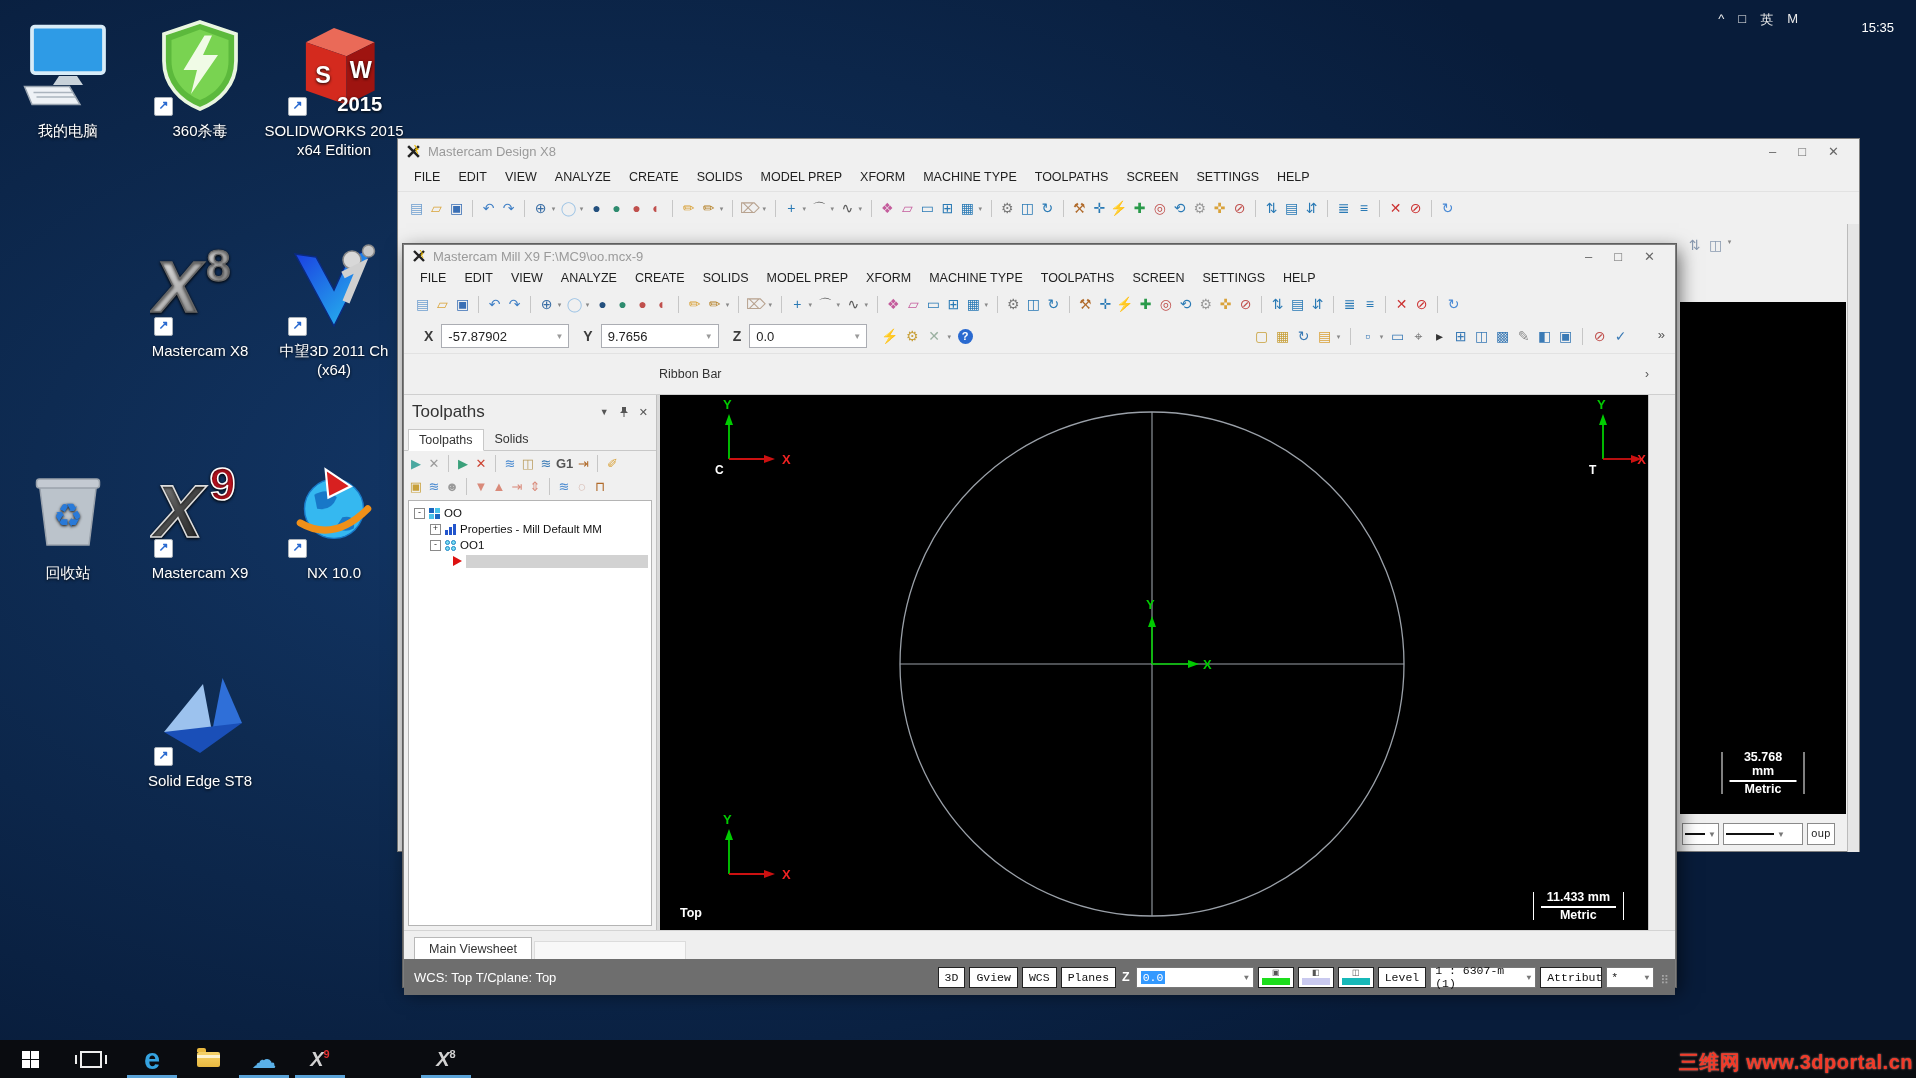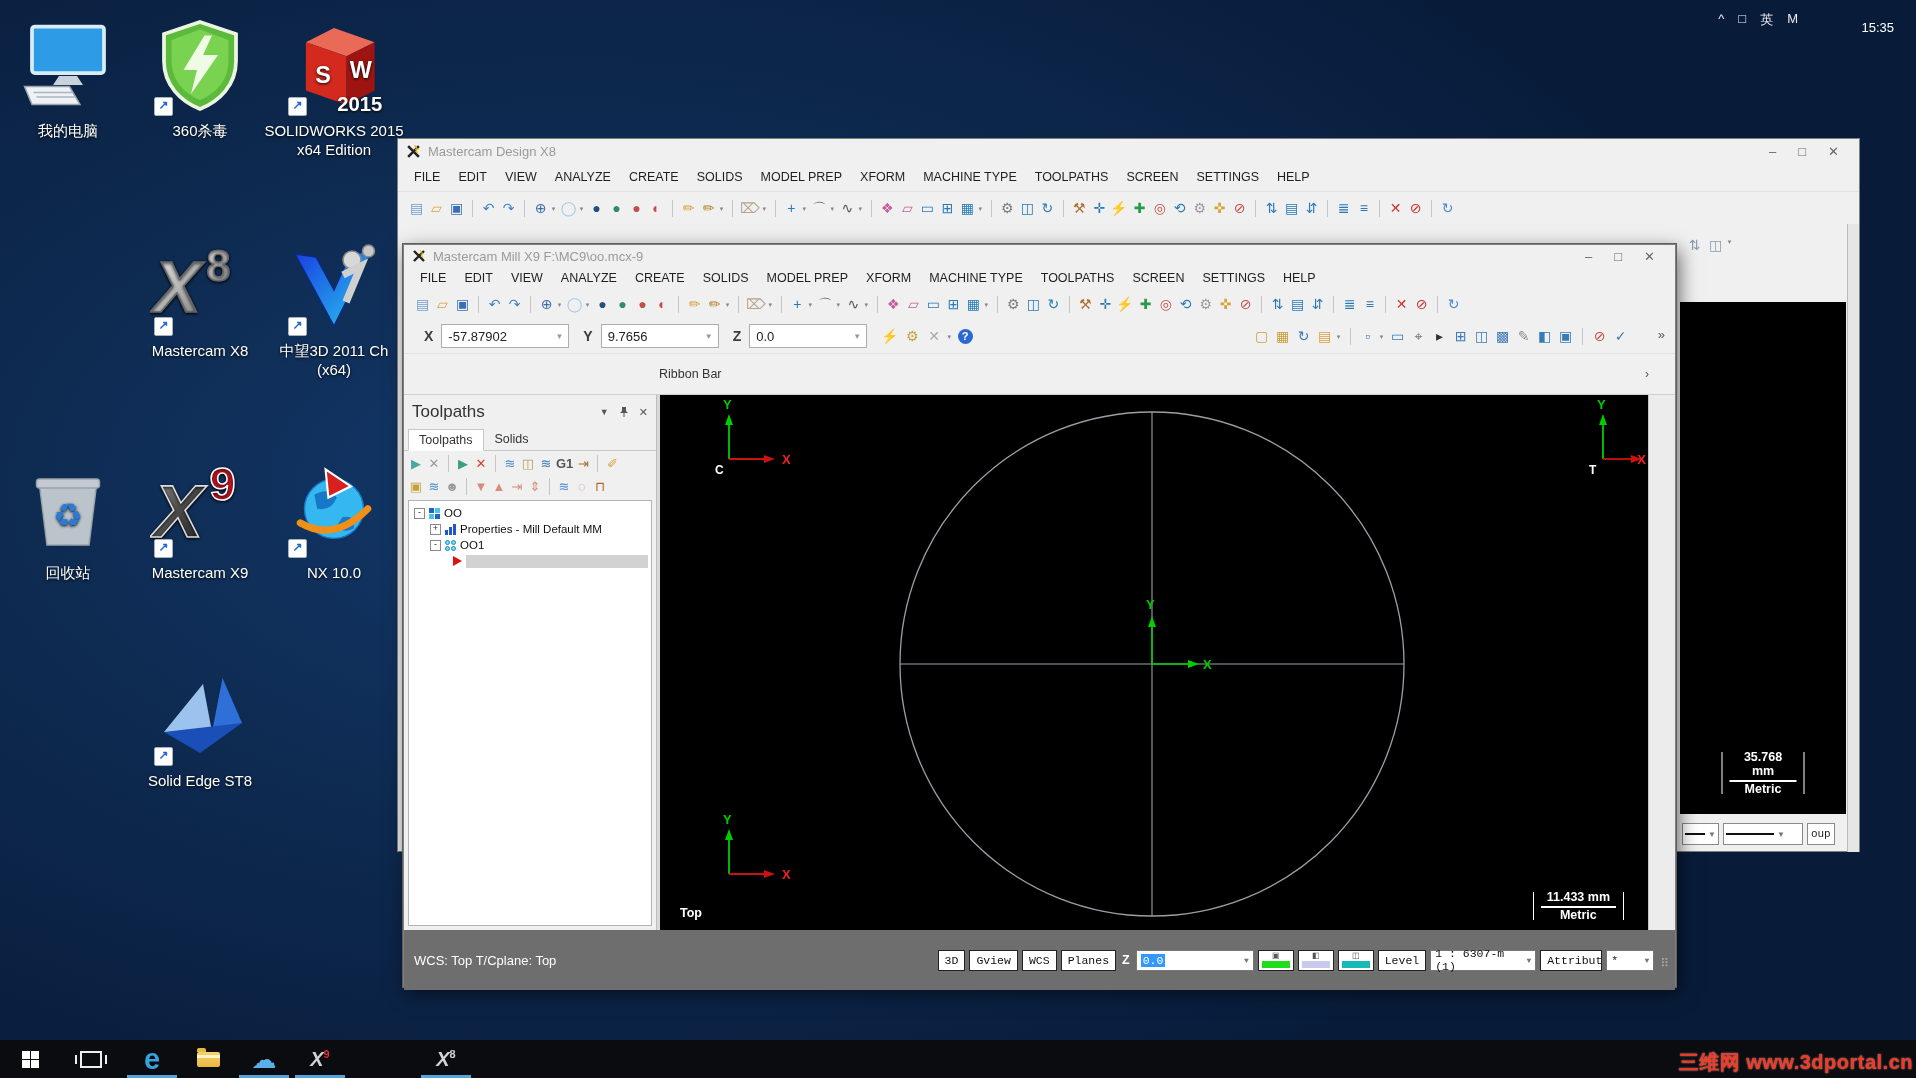--- a/index.html
+++ b/index.html
@@ -83,21 +83,21 @@
   .scale .s-val{border-bottom:2px solid #fff;padding:0 6px 1px}
   .scale::before,.scale::after{content:"";position:absolute;top:2px;bottom:2px;width:1px;background:#fff}
   .scale::before{left:0}.scale::after{right:0}
   #mill-scale{right:24px;bottom:8px}
   #design-scale{left:50%;transform:translateX(-50%);bottom:18px}
 
   .vsrow{height:28px;background:#efefef;display:flex;align-items:flex-end;padding-left:10px;border-top:1px solid #d4d4d4}
   .vstab{background:#fff;border:1px solid #b8b8b8;border-bottom:none;padding:4px 14px 3px;font-size:12.5px;color:#333}
   .vstab-empty{width:150px;background:#f8f8f8;border:1px solid #dcdcdc;border-bottom:none;height:17px;margin-left:2px}
 
-  .sbar{height:28px;background:#6e6e6e;display:flex;align-items:center;padding:16px 6px;gap:4px}
+  .sbar{height:28px;background:#6e6e6e;display:flex;align-items:center;padding:4px 6px;gap:4px}
   .sbar .sleft{color:#fff;font-size:13px;margin-right:auto;padding-left:4px;white-space:nowrap}
   .sbtn{background:#fff;border:1px solid #222;height:21px;line-height:19px;font-family:"Liberation Mono",monospace;
     font-size:11.5px;color:#111;padding:0 6px;white-space:nowrap;box-sizing:border-box}
   .sbtn.clip{max-width:62px;overflow:hidden}
   .slbl{color:#fff;font-size:12.5px;font-weight:bold;padding:0 2px}
   .scombo{background:#fff;border:1px solid #777;height:21px;display:flex;align-items:center;
     font-family:"Liberation Mono",monospace;font-size:11.5px;padding-left:4px;box-sizing:border-box;color:#111}
   .scombo .dd{margin-left:auto;color:#777;font-size:8px;padding:0 4px}
   .zsel{background:#3399ff;color:#fff;padding:0 2px}
   .swatchbtn{width:36px;height:21px;background:#fff;border:1px solid #222;display:flex;flex-direction:column;
@@ -667,20 +667,24 @@
         <div class="gfx-toplabel">Top</div>
         <div class="scale" id="mill-scale">
           <div class="s-val">11.433 mm</div>
           <div>Metric</div>
         </div>
       </div>
 
       <div class="gutter"></div>
     </div>
 
+    <div class="vsrow">
+      <span class="vstab">Main Viewsheet</span>
+      <span class="vstab-empty"></span>
+    </div>
 
     <div class="sbar">
       <span class="sleft">WCS: Top  T/Cplane: Top</span>
       <span class="sbtn">3D</span>
       <span class="sbtn">Gview</span>
       <span class="sbtn">WCS</span>
       <span class="sbtn">Planes</span>
       <span class="slbl">Z</span>
       <span class="scombo" style="width:118px">
         <span class="zsel">0.0</span>

